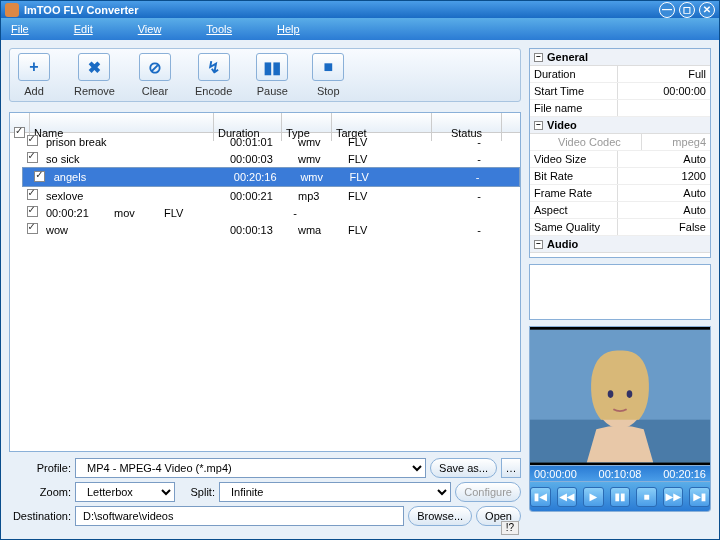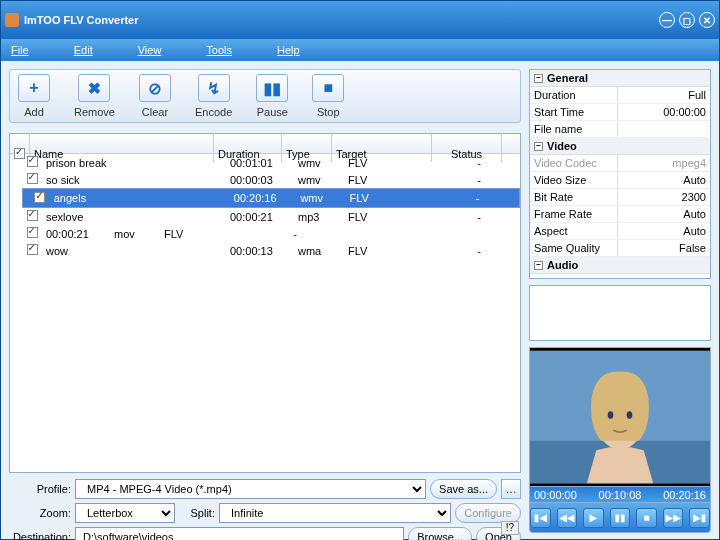--- a/index.html
+++ b/index.html
@@ -1,18 +1,18 @@
 <!DOCTYPE html>
 <html><head>
 <meta charset="utf-8">
 <style>
 * { margin:0; padding:0; box-sizing:border-box; font-family:Tahoma,Arial,sans-serif; font-size:11px; }
 body { background:#fff; width:720px; height:540px; overflow:hidden; }
 .window { width:720px; height:540px; border:1px solid #0a4d8c; background:#e8f0f8; position:relative; }
-.titlebar { height:38px; background:linear-gradient(#4a9de8,#1a6bc4); color:#fff; display:flex; align-items:center; padding:0 4px; font-weight:bold; }
+.titlebar { height:17px; background:linear-gradient(#4a9de8,#1a6bc4); color:#fff; display:flex; align-items:center; padding:0 4px; font-weight:bold; }
 .titlebar .icon { width:14px; height:14px; background:#d84; border-radius:3px; margin-right:5px; }
 .titlebar .spacer { flex:1; }
 .tbtn { width:16px; height:16px; border-radius:50%; margin-left:4px; border:1px solid #fff; display:flex; align-items:center; justify-content:center; font-size:10px; color:#fff; cursor:pointer; }
 .tbtn.min{background:#3a8bd8}.tbtn.max{background:#3a8bd8}.tbtn.close{background:#3a8bd8}
 .menubar { height:22px; background:linear-gradient(#5aade8,#2a7bd4); display:flex; align-items:center; padding:0 10px; }
 .menubar span { color:#fff; text-decoration:underline; margin-right:45px; cursor:pointer; }
 .content { display:flex; height:calc(100% - 44px); }
 .left { width:528px; padding:8px; display:flex; flex-direction:column; }
 .right { width:190px; padding:8px 8px 8px 0; display:flex; flex-direction:column; }
 .toolbar { display:flex; gap:24px; margin-bottom:10px; padding:4px 8px; background:linear-gradient(#f8fbff,#dce8f4); border:1px solid #a8c4e0; border-radius:3px; }
@@ -34,21 +34,21 @@
 .txtinput,.sel { background:#fff; border:1px solid #7a9cc4; height:20px; padding:2px 7px; }
 .btn { background:linear-gradient(#fff,#dce8f4); border:1px solid #8ab0d8; height:20px; padding:0 8px; cursor:pointer; border-radius:10px; }
 .btn.dis { color:#999; }
 .sqbtn { width:20px; height:20px; background:linear-gradient(#fff,#dce8f4); border:1px solid #8ab0d8; display:flex; align-items:center; justify-content:center; cursor:pointer; }
 .props { background:#fff; border:1px solid #8ab0d8; height:210px; overflow:auto; font-size:11px; }
 .pgroup { background:#eef2f8; font-weight:bold; padding:2px 4px; display:flex; align-items:center; gap:4px; border-bottom:1px solid #ddd; }
 .pgroup .exp { width:9px; height:9px; border:1px solid #888; display:flex; align-items:center; justify-content:center; font-size:8px; line-height:1; background:#fff; }
 .prow { display:flex; border-bottom:1px solid #eee; }
 .prow .k { width:88px; padding:2px 4px; border-right:1px solid #ddd; }
 .prow .v { flex:1; padding:2px 4px;text-align:right; }
-.prow.codec .k,.prow.codec .v { color:#999; }
+.prow.codec .k,.prow.codec .v { color:#999;margin-left:24px; }
 .descbox { background:#fff; border:1px solid #8ab0d8; height:56px; margin-top:6px; }
 .preview { background:#000; border:1px solid #8ab0d8; height:140px; margin-top:6px; display:flex; align-items:center; justify-content:center; overflow:hidden; }
 .preview svg { width:100%; height:100%; }
 .ptime { background:linear-gradient(#2a7bd4,#4a9de8); height:16px; display:flex; align-items:center; justify-content:space-between; color:#fff; font-size:9px; padding:0 4px; border:1px solid #8ab0d8; border-top:none; }
 .pcontrols { background:linear-gradient(#5aade8,#2a7bd4); height:30px; display:flex; align-items:center; justify-content:center; gap:6px; border:1px solid #8ab0d8; border-top:none; border-radius:0 0 4px 4px; }
 .pcbtn { width:22px; height:20px; background:linear-gradient(#8acef8,#4a9de8); border:1px solid #2a6bb4; border-radius:3px; display:flex; align-items:center; justify-content:center; color:#fff; font-size:10px; cursor:pointer; }
 .statusbar { position:absolute; bottom:2px; left:8px; right:200px; height:16px; display:flex; justify-content:flex-end; }
 .helpbtn { width:18px; height:14px; border:1px solid #aaa; background:#f0f0f0; font-size:10px; text-align:center; cursor:pointer; }
 </style>
 </head>
@@ -206,21 +206,21 @@
             <div class="prow codec">
               <div class="k">Video Codec</div>
               <div class="v">mpeg4</div>
             </div>
             <div class="prow">
               <div class="k">Video Size</div>
               <div class="v">Auto</div>
             </div>
             <div class="prow">
               <div class="k">Bit Rate</div>
-              <div class="v">2300</div>
+              <div class="v">1200</div>
             </div>
             <div class="prow">
               <div class="k">Frame Rate</div>
               <div class="v">Auto</div>
             </div>
             <div class="prow">
               <div class="k">Aspect</div>
               <div class="v">Auto</div>
             </div>
             <div class="prow">

